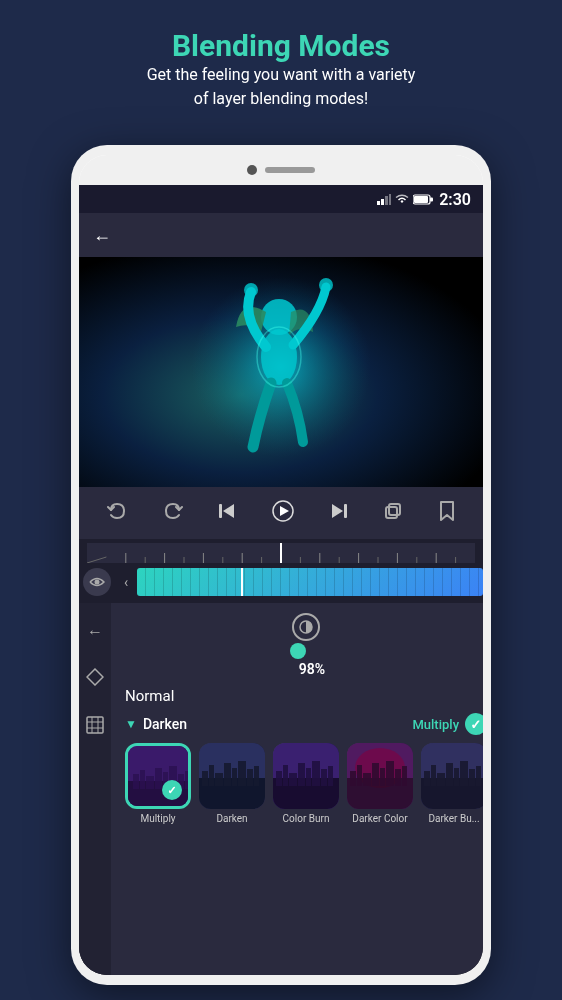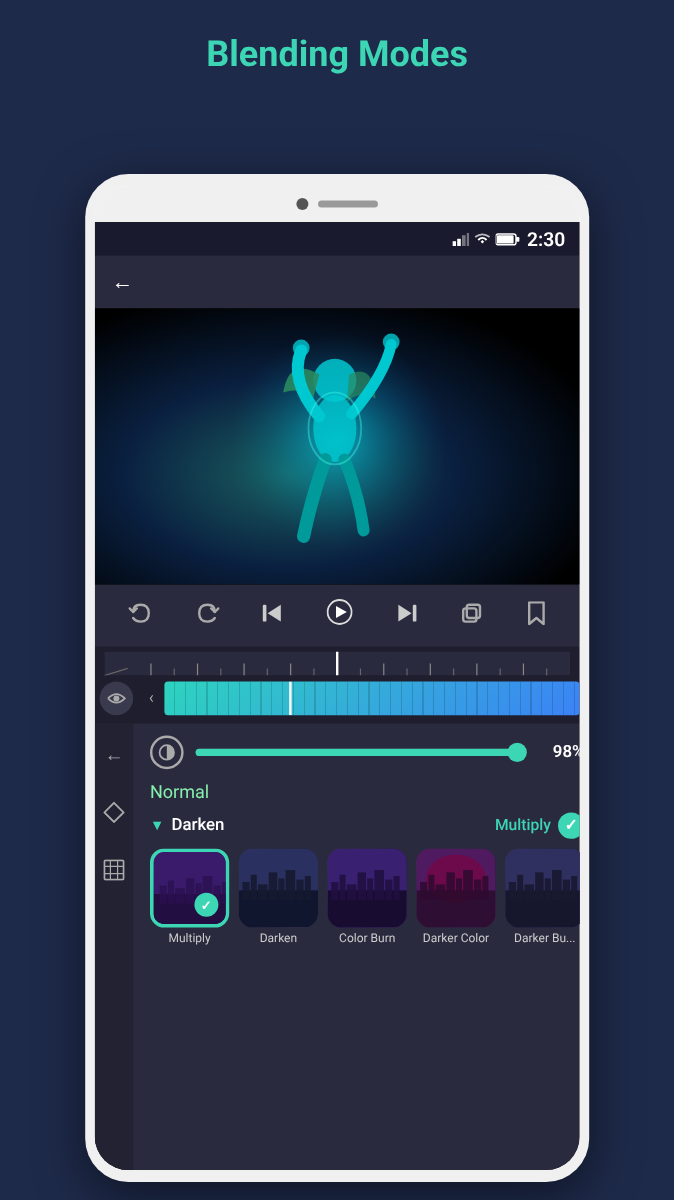--- a/index.html
+++ b/index.html
@@ -285,20 +285,21 @@
       flex-direction: column;
       padding: 0;
     }
 
     
     .opacity-row {
       display: flex;
       align-items: center;
       padding: 10px 14px 6px;
       gap: 10px;
+      flex-direction: column;
     }
 
     .opacity-icon {
       width: 28px;
       height: 28px;
       border: 2px solid #aaa;
       border-radius: 50%;
       display: flex;
       align-items: center;
       justify-content: center;
@@ -334,21 +335,21 @@
     .opacity-value {
       color: white;
       font-size: 14px;
       font-weight: 600;
       min-width: 38px;
       text-align: right;
     }
 
     
     .blend-mode-label {
-      color: #86efac;
+      color: #ffffff;
       font-size: 15px;
       padding: 4px 14px 8px;
     }
 
     
     .blend-section {
       padding: 0 14px;
     }
 
     .blend-section-header {
@@ -452,20 +453,21 @@
     .thumb-darken { background: linear-gradient(135deg, #3a3a5c 0%, #1a1a30 50%, #4a3a5c 100%); }
     .thumb-darker-color { background: linear-gradient(135deg, #5a2a6a 0%, #2a1a3a 50%, #3a2050 100%); }
     .thumb-color-burn { background: linear-gradient(135deg, #4a3a7a 0%, #1a1050 50%, #3a2a60 100%); }
     .thumb-linear-burn { background: linear-gradient(135deg, #3a3a6a 0%, #1a1a40 50%, #2a2a50 100%); }
   </style>
 </head>
 <body>
 
 <div class="page-header">
   <div class="page-title">Blending Modes</div>
+  <div class="page-subtitle">Get the feeling you want with a variety<br>of layer blending modes!</div>
 </div>
 
 <div class="phone-frame">
   <div class="phone-inner">
 
     <div class="phone-top-bar">
       <div class="phone-camera"></div>
       <div class="phone-speaker"></div>
     </div>
 

